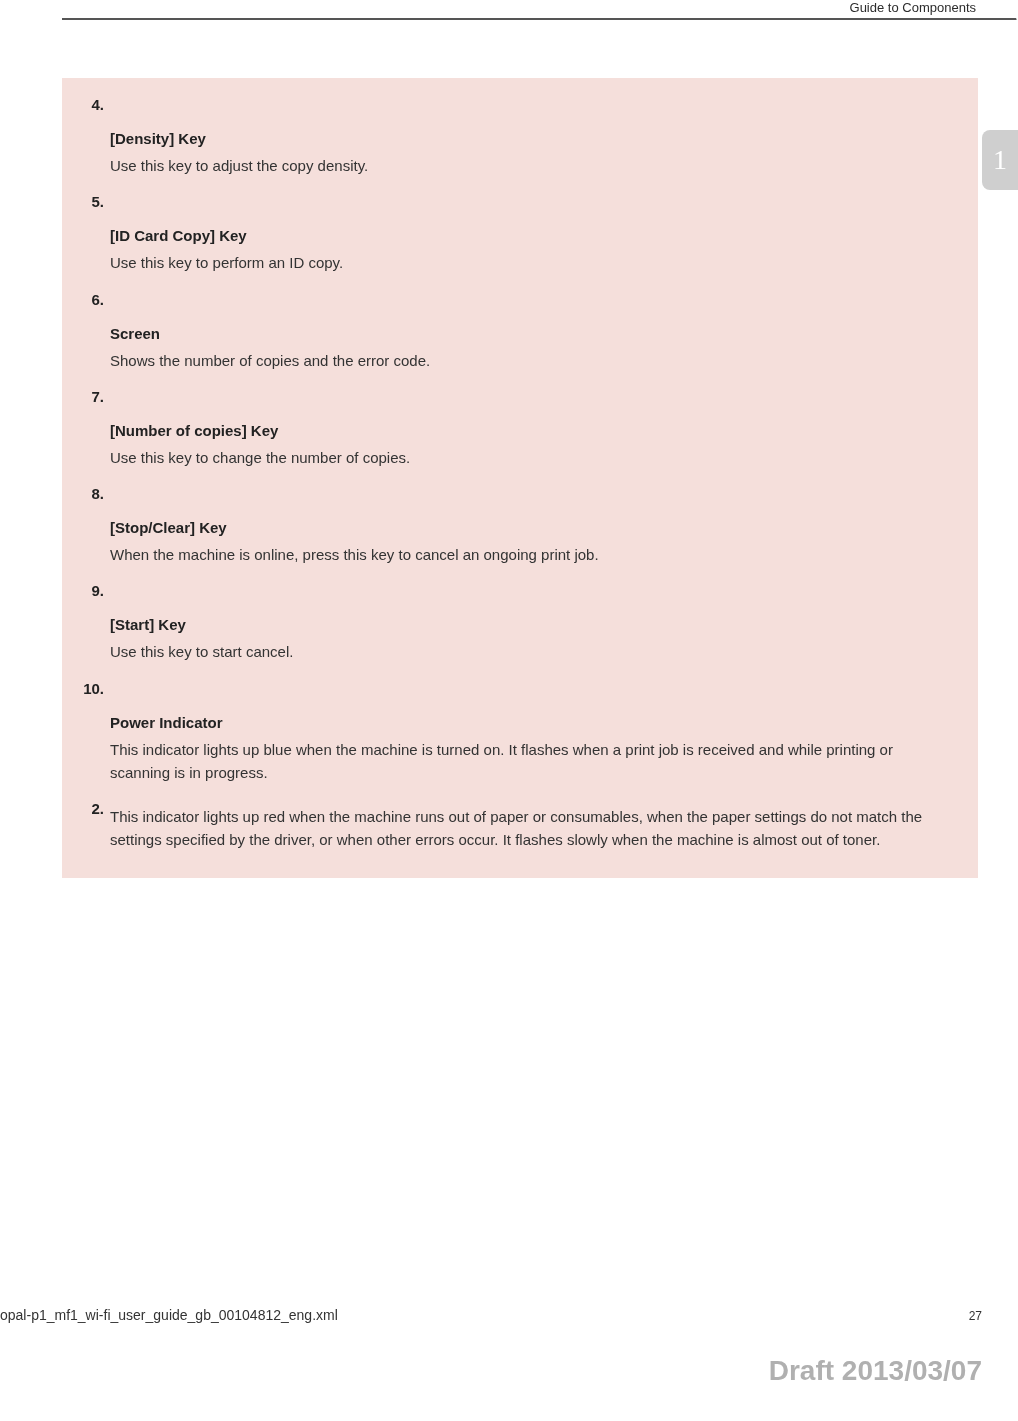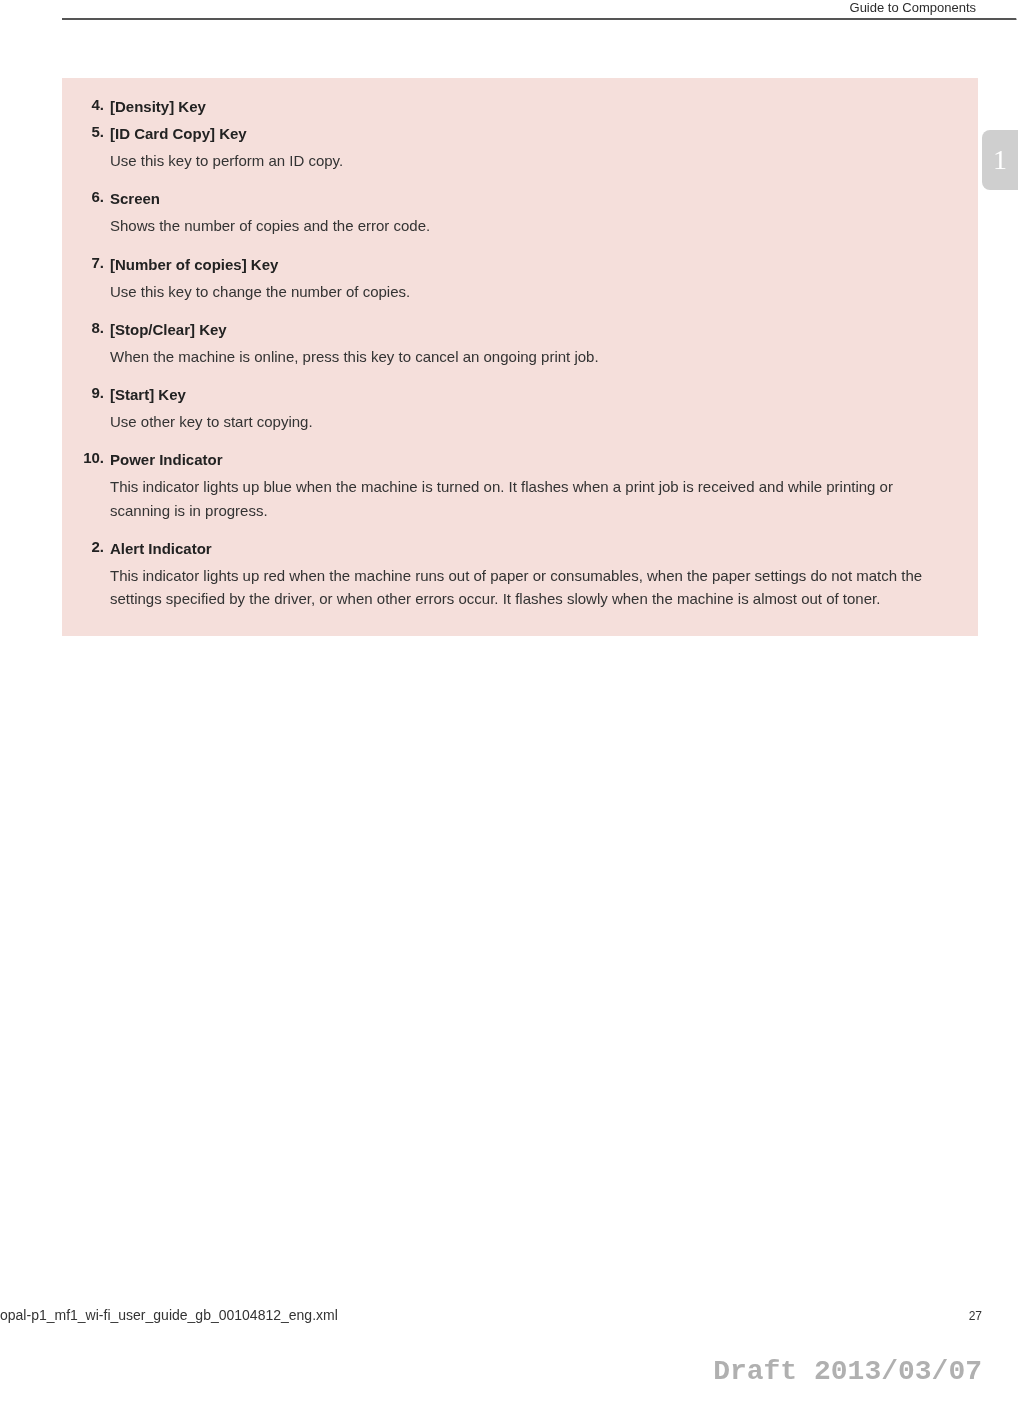--- a/index.html
+++ b/index.html
@@ -74,20 +74,21 @@
     flex: none;
   }
   .item-body {
     flex: 1;
   }
   .item-title {
     font-size: 15px;
     font-weight: 700;
     color: #222;
     line-height: 1.4;
+    margin-top: 32px;
   }
   .item-desc {
     font-size: 15px;
     font-weight: 300;
     color: #333;
     line-height: 1.55;
     margin: 5px 0 10px 0;
   }
   .footer-file {
     position: absolute;
@@ -105,39 +106,39 @@
     font-weight: 300;
     color: #333;
   }
   .draft {
     position: absolute;
     right: 36px;
     bottom: 34px;
     font-size: 28px;
     font-weight: 700;
     color: #b0b0b0;
-    font-family: Liberation Mono, monospace;
   }
 </style>
 </head>
 <body>
 
 <div class="page">
 
   <div class="header-title">Guide to Components</div>
   <div class="header-line"></div>
 
   <div class="side-tab">1</div>
 
   <div class="content-box">
 
     <div class="list-item">
       <div class="num">4.</div>
       <div class="item-body">
         <div class="item-title">[Density] Key</div>
+        <div class="item-desc">Use this key to adjust the copy density.</div>
       </div>
     </div>
 
     <div class="list-item">
       <div class="num">5.</div>
       <div class="item-body">
         <div class="item-title">[ID Card Copy] Key</div>
         <div class="item-desc">Use this key to perform an ID copy.</div>
       </div>
     </div>
@@ -163,36 +164,35 @@
       <div class="item-body">
         <div class="item-title">[Stop/Clear] Key</div>
         <div class="item-desc">When the machine is online, press this key to cancel an ongoing print job.</div>
       </div>
     </div>
 
     <div class="list-item">
       <div class="num">9.</div>
       <div class="item-body">
         <div class="item-title">[Start] Key</div>
-        <div class="item-desc">Use other key to start copying.</div>
+        <div class="item-desc">Use this key to start cancel.</div>
       </div>
     </div>
 
     <div class="list-item">
       <div class="num">10.</div>
       <div class="item-body">
         <div class="item-title">Power Indicator</div>
         <div class="item-desc">This indicator lights up blue when the machine is turned on. It flashes when a print job is received and while printing or scanning is in progress.</div>
       </div>
     </div>
 
     <div class="list-item">
       <div class="num">2.</div>
       <div class="item-body">
-        <div class="item-title">Alert Indicator</div>
         <div class="item-desc">This indicator lights up red when the machine runs out of paper or consumables, when the paper settings do not match the settings specified by the driver, or when other errors occur. It flashes slowly when the machine is almost out of toner.</div>
       </div>
     </div>
 
   </div>
 
   <div class="footer-file">opal-p1_mf1_wi-fi_user_guide_gb_00104812_eng.xml</div>
   <div class="footer-page">27</div>
   <div class="draft">Draft 2013/03/07</div>
 

